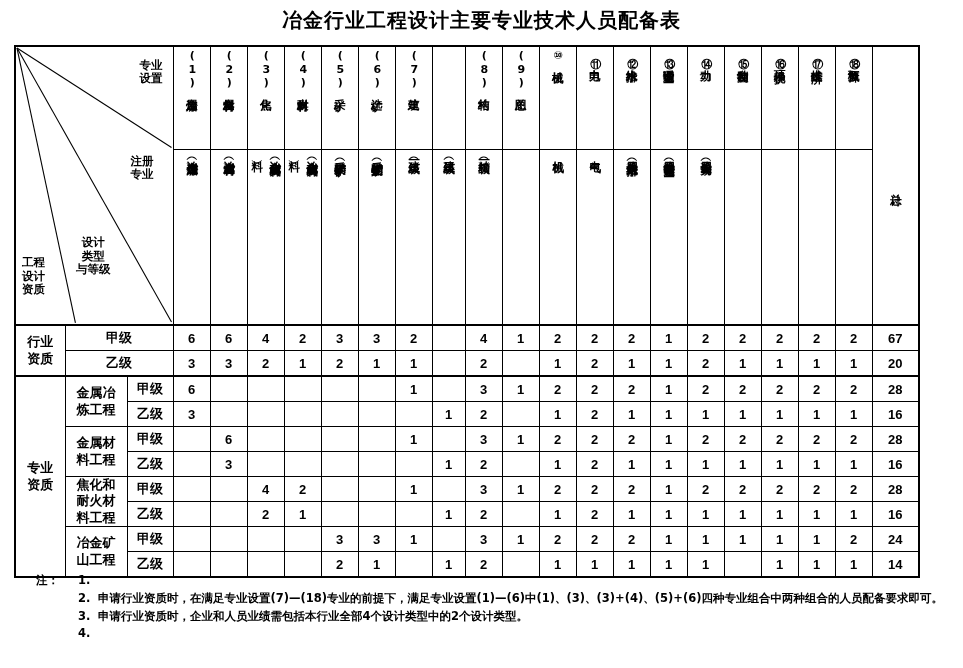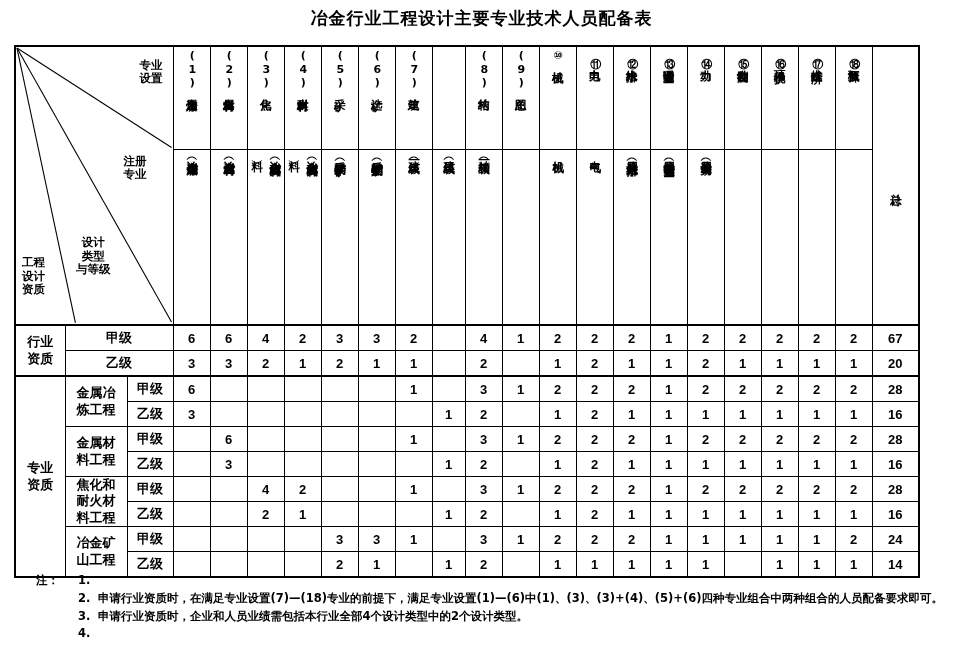--- a/index.html
+++ b/index.html
@@ -7,21 +7,21 @@
     width:963px;height:668px;
     background:#ffffff;
     font-family:"Liberation Sans","DejaVu Sans",sans-serif;
     color:#000;
     overflow:hidden;
   }
   .page{position:relative;width:963px;height:668px;}
 
   .title{
     text-align:center;
-    font-size:17px;
+    font-size:20px;
     font-weight:bold;
     letter-spacing:1px;
     padding-top:7px;
     font-family:"DejaVu Serif","Liberation Serif",serif;
   }
 
   .table-wrap{
     position:absolute;
     left:14px;top:45px;
     width:934px;
@@ -50,21 +50,21 @@
   .corner svg{position:absolute;left:0;top:0;width:100%;height:100%;}
   .corner .lbl{
     position:absolute;
     font-size:11.5px;
     font-weight:bold;
     line-height:1.15;
     white-space:nowrap;
     font-family:"DejaVu Sans","Liberation Sans",sans-serif;
   }
   .lbl-a{right:10px;top:12px;text-align:center;}
-  .lbl-b{right:26px;top:108px;text-align:left;}
+  .lbl-b{right:19px;top:108px;text-align:left;}
   .lbl-c{left:60px;bottom:48px;text-align:center;}
   .lbl-d{left:6px;bottom:28px;text-align:center;}
 
   
   .vt{
     writing-mode:vertical-rl;
     text-orientation:upright;
     -webkit-text-orientation:upright;
     margin:0 auto;
     letter-spacing:0.5px;

